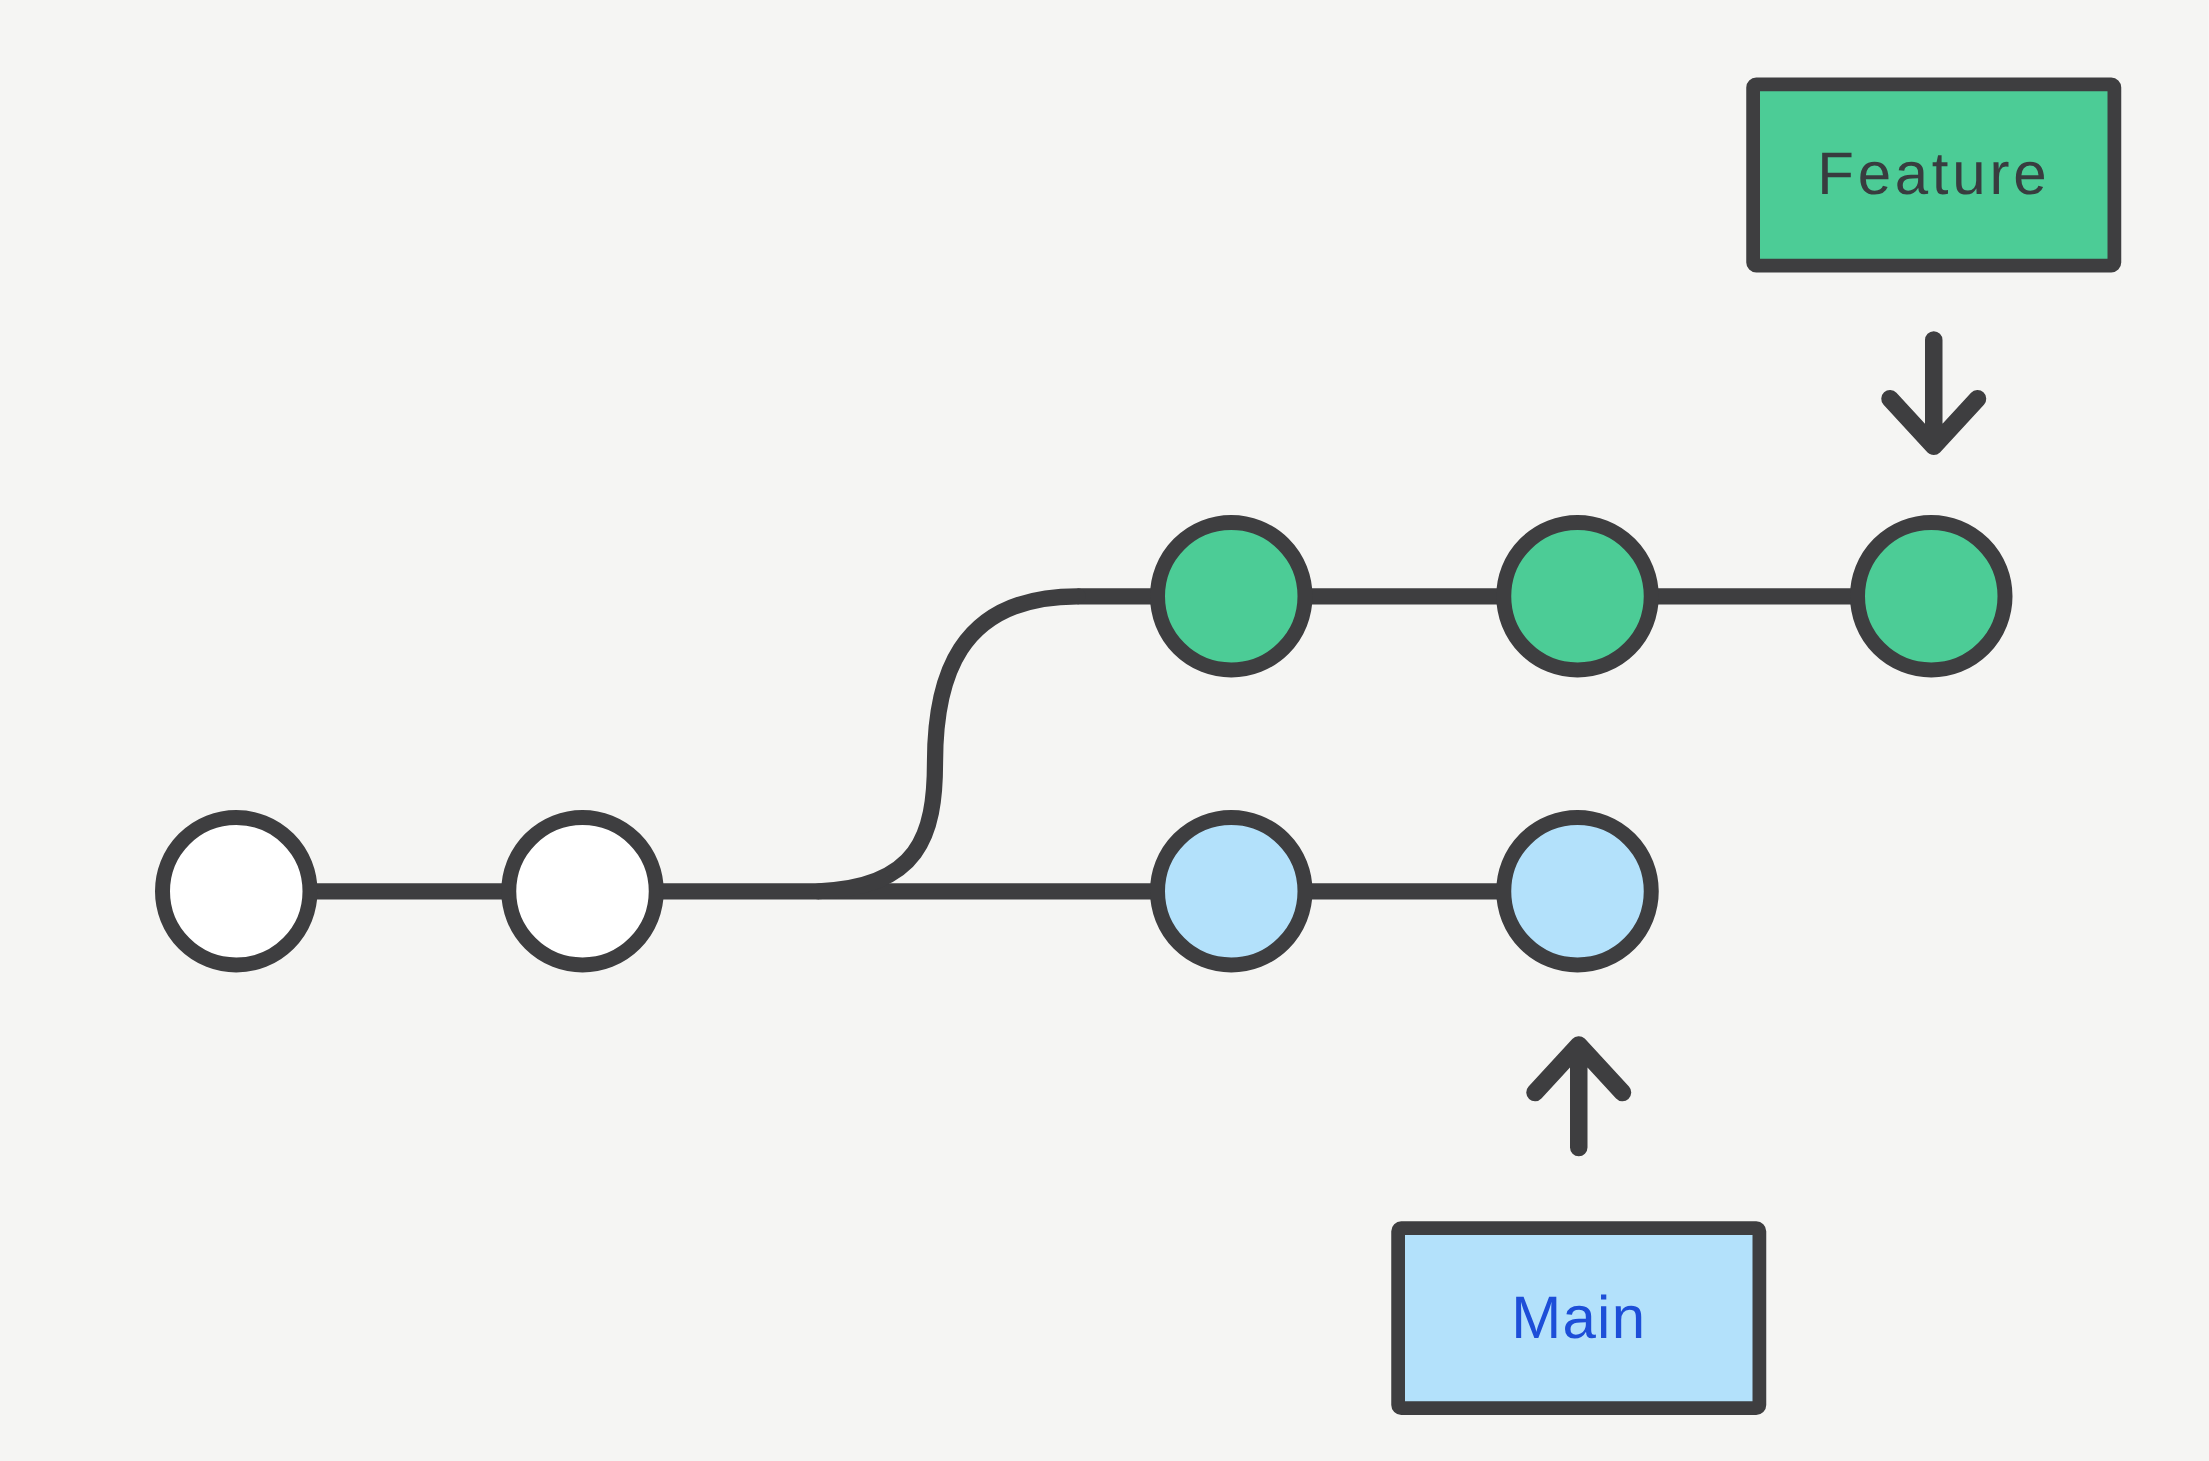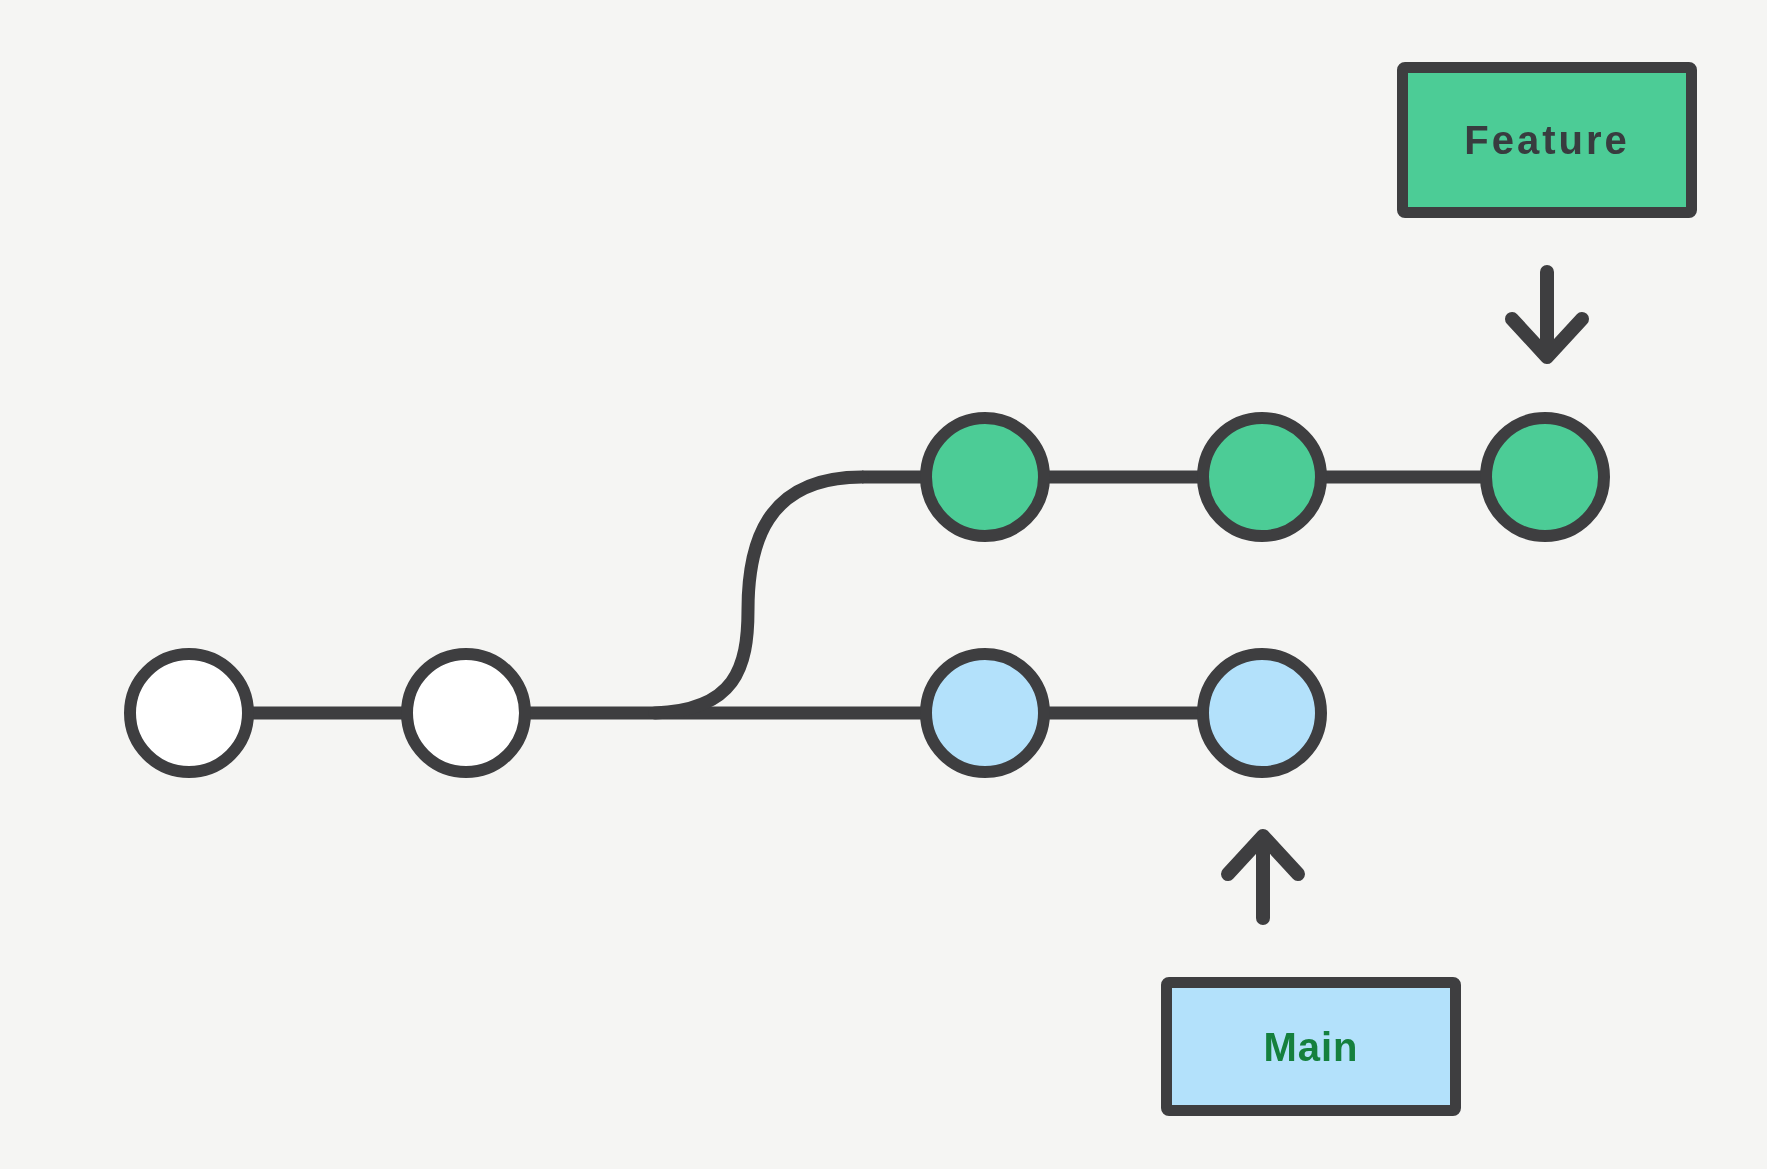--- a/index.html
+++ b/index.html
@@ -20,22 +20,22 @@
   .branch-box {
     position: absolute;
     box-sizing: border-box;
     border: 11px solid #3E3E40;
     border-radius: 8px;
     display: flex;
     align-items: center;
     justify-content: center;
   }
   .branch-box .branch-box-label {
-    font-size: 40px;
-    font-weight: 700;
+    font-size: 48px;
+    font-weight: 400;
     line-height: 1;
   }
   .branch-box--feature .branch-box-label {
     letter-spacing: 3px;
   }
   .branch-box--main .branch-box-label {
     letter-spacing: 1px;
   }
 </style>
 </head>
@@ -55,17 +55,17 @@
       <circle cx="1262" cy="477" r="59" fill="#4CCC96" stroke="#3E3E40" stroke-width="12"></circle>
       <circle cx="1545" cy="477" r="59" fill="#4CCC96" stroke="#3E3E40" stroke-width="12"></circle>
       <path d="M 1547 272 L 1547 357 M 1512 319 L 1547 357 L 1582 319" stroke="#3E3E40" stroke-width="14" fill="none" stroke-linecap="round" stroke-linejoin="round"></path>
       <path d="M 1263 918 L 1263 836 M 1228 874 L 1263 836 L 1298 874" stroke="#3E3E40" stroke-width="14" fill="none" stroke-linecap="round" stroke-linejoin="round"></path>
     </svg>
 
   <div class="branch-box branch-box--feature" style="left: 1397px; top: 62px; width: 300px; height: 156px; background: rgb(76, 204, 150); color: rgb(56, 60, 63);">
     <span class="branch-box-label">Feature</span>
   </div>
 
-  <div class="branch-box branch-box--main" style="left: 1113px; top: 977px; width: 300px; height: 139px; background: rgb(179, 225, 251); color: #15803d; margin-left: 48px;">
+  <div class="branch-box branch-box--main" style="left: 1113px; top: 977px; width: 300px; height: 155px; background: rgb(179, 225, 251); color: #1d4ed8;">
     <span class="branch-box-label">Main</span>
   </div>
 
 </div>
 
 </body></html>

